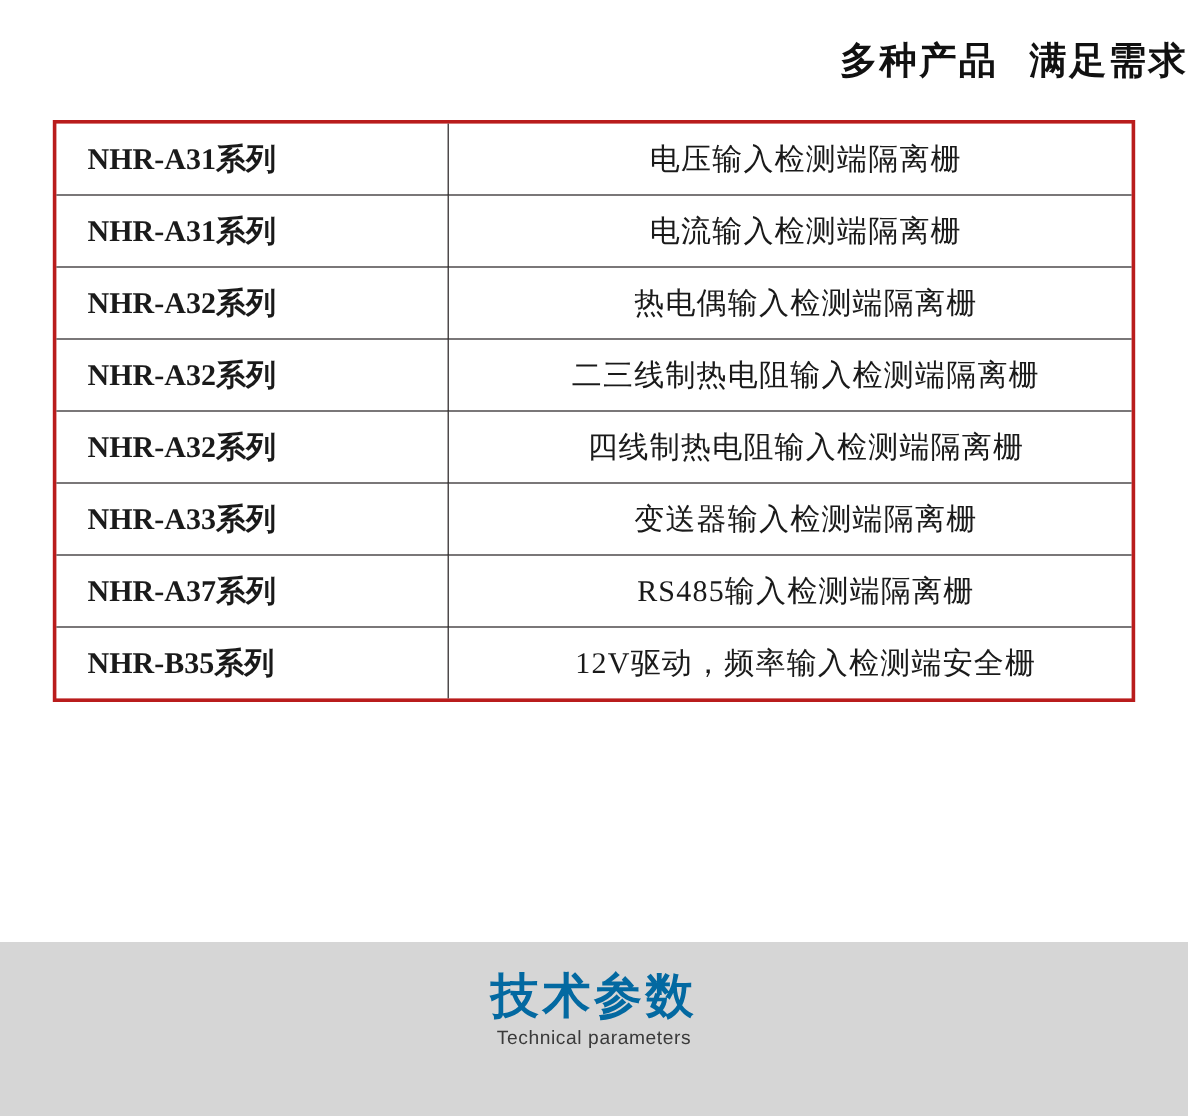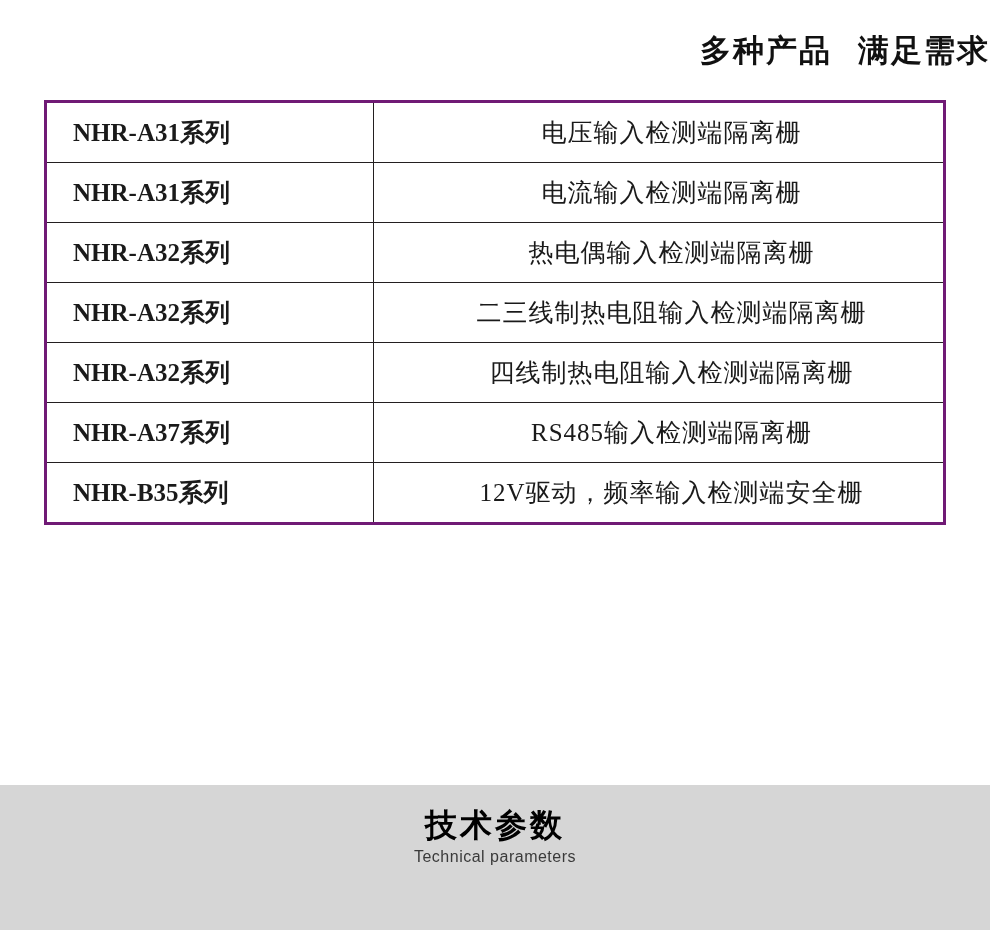--- a/index.html
+++ b/index.html
@@ -29,21 +29,21 @@
     padding-top: 30px;
     padding-bottom: 0;
     color: #111111;
   }
   .main-title .gap {
     display: inline-block;
     width: 26px;
   }
   .table-wrap {
     margin: 28px 44px 0 44px;
-    border: 3px solid #701a75;
+    border: 3px solid #b91c1c;
     box-sizing: border-box;
   }
   table.product-table {
     width: 100%;
     border-collapse: collapse;
     table-layout: fixed;
   }
   table.product-table td {
     border: 1px solid #231f20;
     height: 59px;
@@ -83,22 +83,22 @@
     bottom: 0;
     width: 990px;
     height: 145px;
     background: #d6d6d6;
     text-align: center;
     box-sizing: border-box;
   }
   .banner-cn {
     font-family: "Liberation Sans", sans-serif;
     font-weight: bold;
-    font-size: 32px;
-    color: #000000;
+    font-size: 40px;
+    color: #0369a1;
     letter-spacing: 3px;
     padding-top: 22px;
     line-height: 1.15;
   }
   .banner-en {
     font-family: "Liberation Sans", sans-serif;
     font-size: 16px;
     color: #3a3a3a;
     letter-spacing: 0.5px;
     padding-top: 4px;
@@ -133,20 +133,24 @@
         </tr>
         <tr>
           <td class="col-model">NHR-A32系列</td>
           <td class="col-desc">二三线制热电阻输入检测端隔离栅</td>
         </tr>
         <tr>
           <td class="col-model">NHR-A32系列</td>
           <td class="col-desc">四线制热电阻输入检测端隔离栅</td>
         </tr>
         <tr>
+          <td class="col-model">NHR-A33系列</td>
+          <td class="col-desc">变送器输入检测端隔离栅</td>
+        </tr>
+        <tr>
           <td class="col-model">NHR-A37系列</td>
           <td class="col-desc">RS485输入检测端隔离栅</td>
         </tr>
         <tr>
           <td class="col-model">NHR-B35系列</td>
           <td class="col-desc">12V驱动，频率输入检测端安全栅</td>
         </tr>
       </tbody>
     </table>
   </div>

